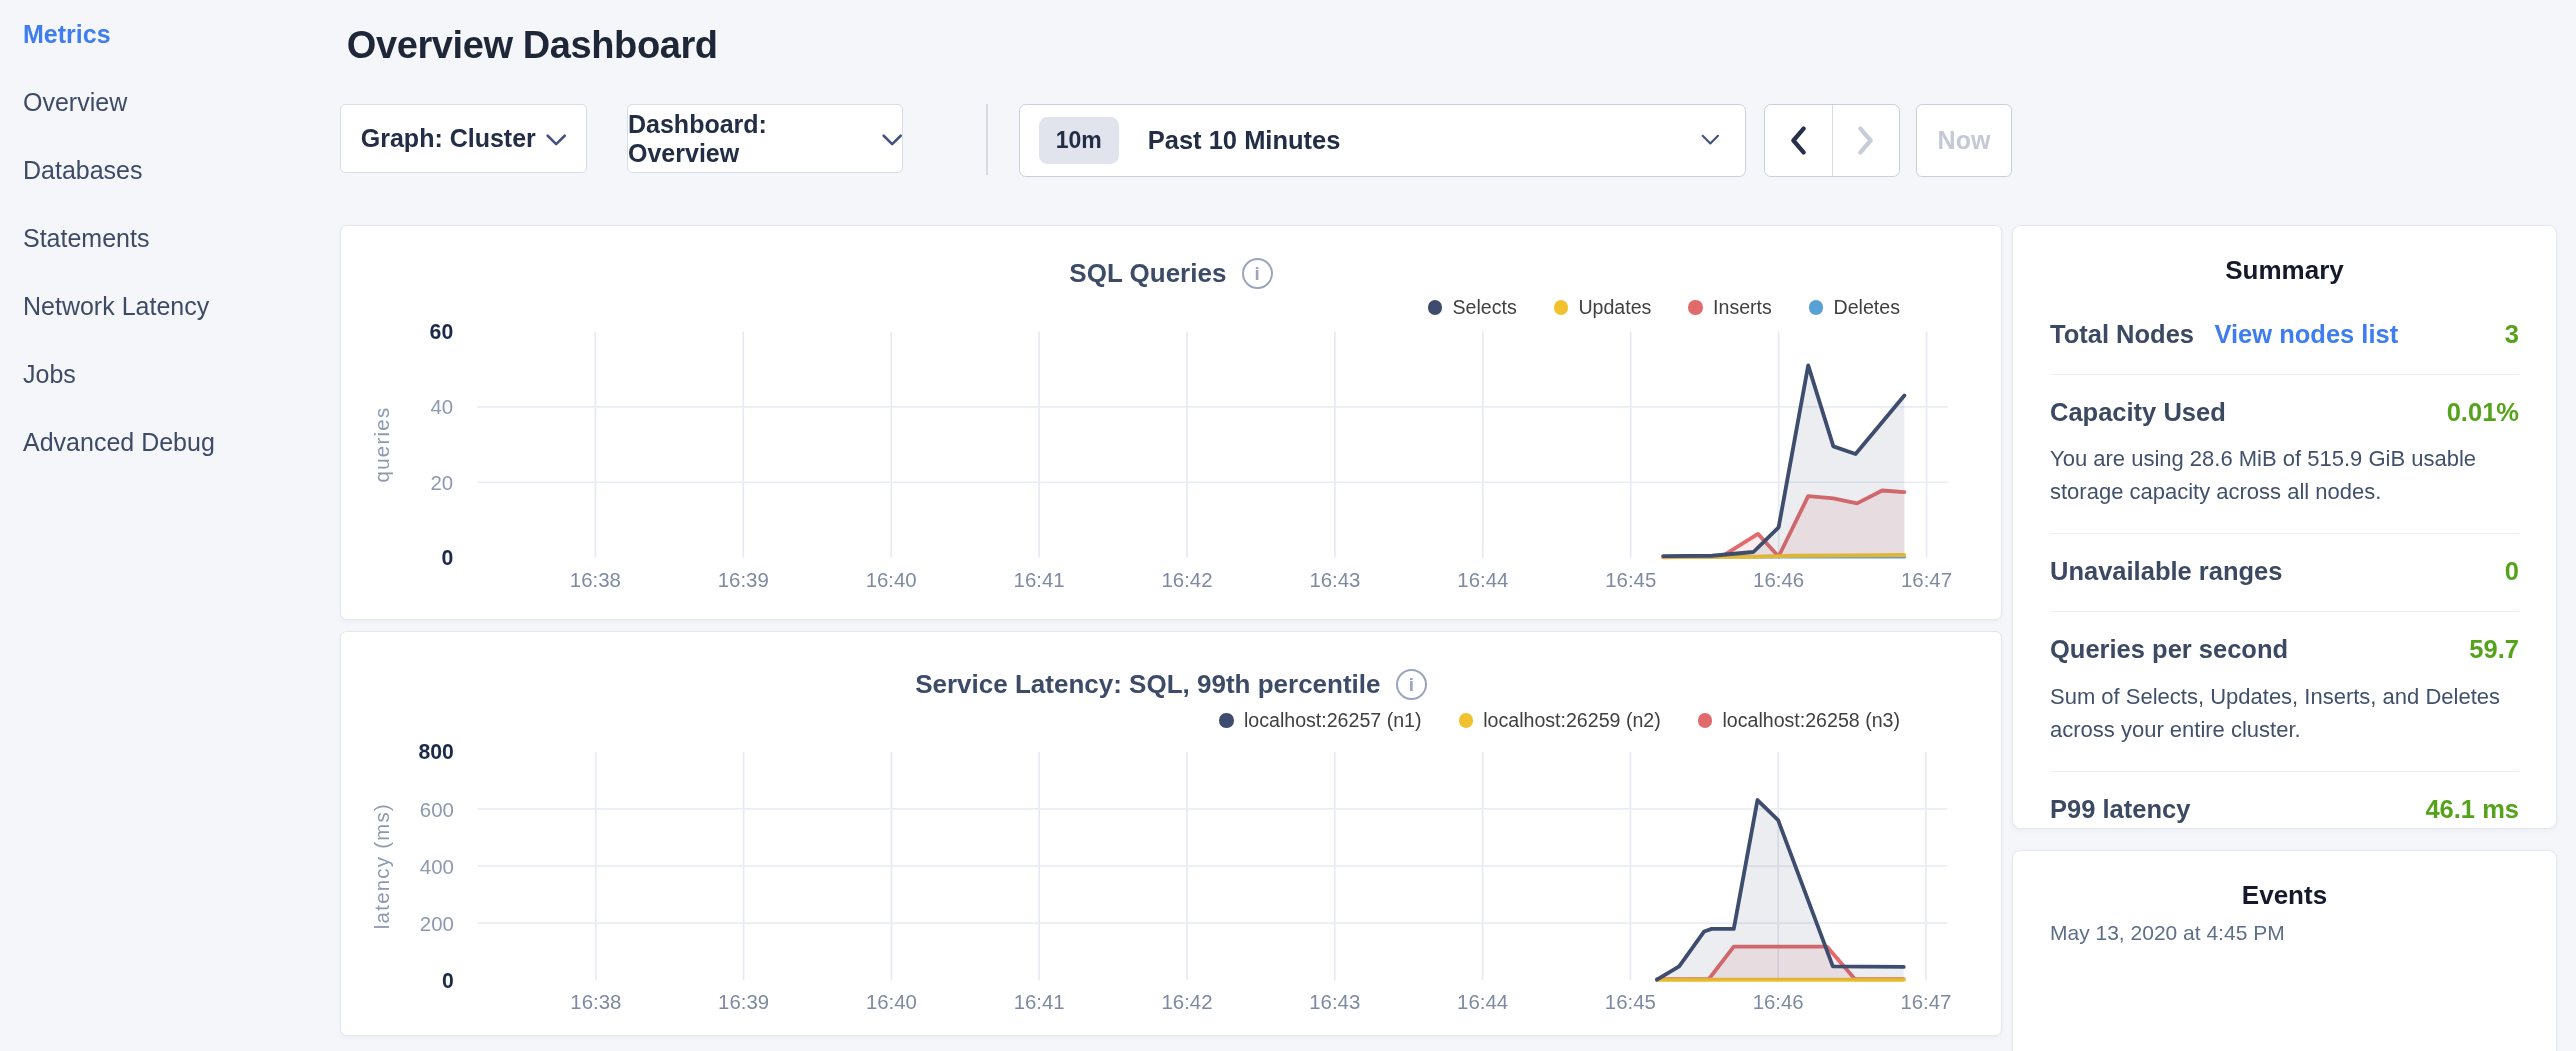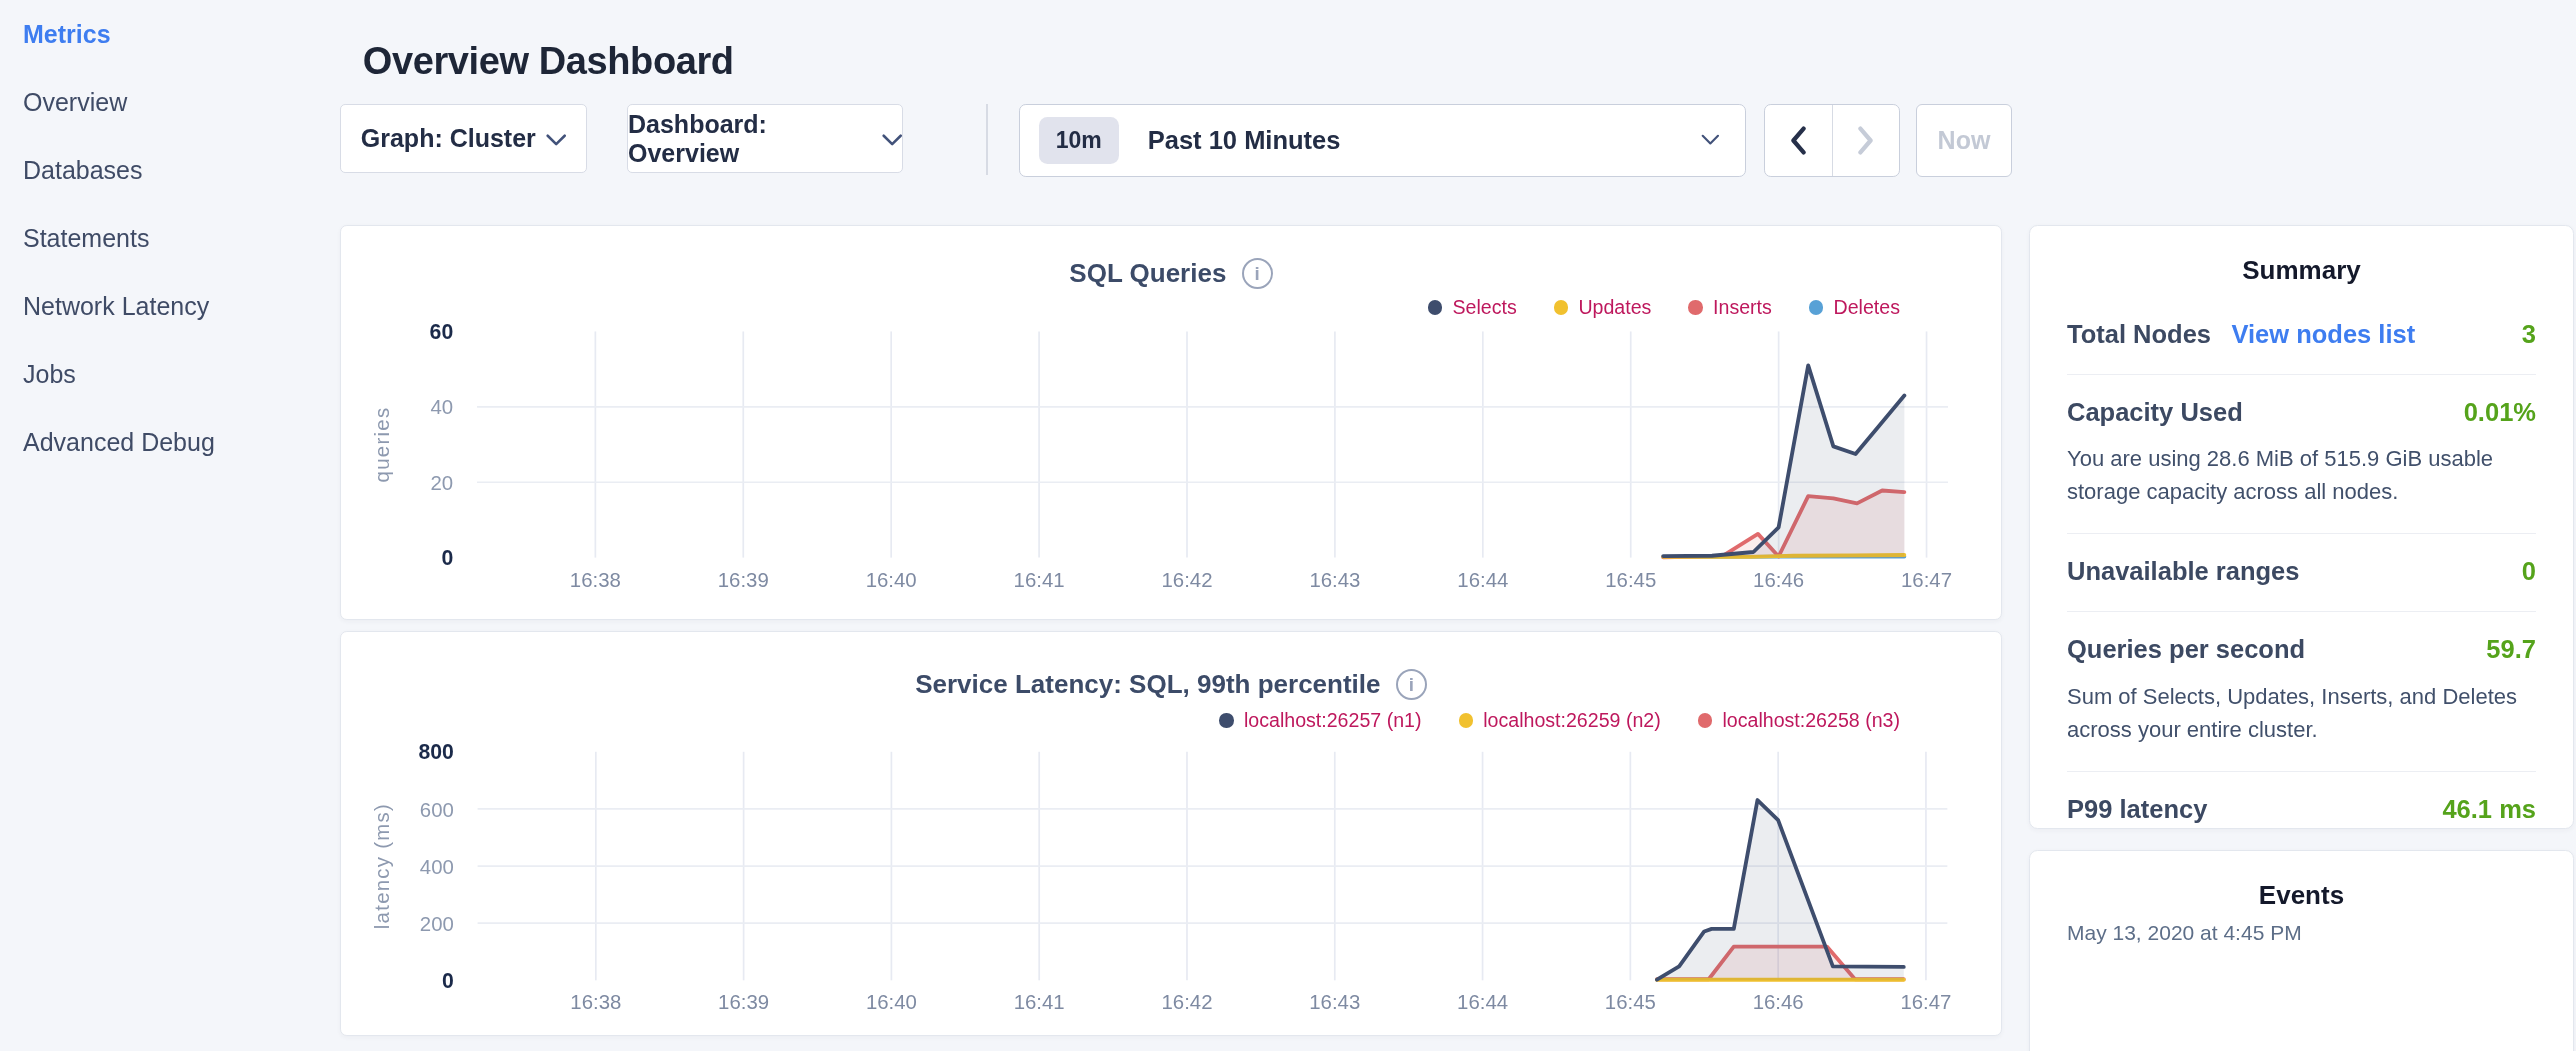--- a/index.html
+++ b/index.html
@@ -9,21 +9,21 @@
     font-family:"Liberation Sans", sans-serif;
     -webkit-font-smoothing:antialiased;
   }
   
   .sidebar{position:absolute;left:0;top:0;width:340px;height:1051px;}
   .nav-item{height:68px;display:flex;align-items:center;padding-left:23px;
     font-size:25px;color:#3f4b66;cursor:pointer;}
   .nav-item.active{color:#3e7df0;font-weight:700;}
   
   .main{position:absolute;left:340px;top:0;width:1662px;height:1051px;}
-  .page-title{position:absolute;left:6.8px;top:24px;margin:16px;
+  .page-title{position:absolute;left:6.8px;top:24px;margin:0;
     font-size:38px;font-weight:700;color:#1e2637;letter-spacing:-0.4px;}
   
   .toolbar{position:absolute;left:0;top:104px;width:1662px;height:77px;}
   .dropdown{position:absolute;top:0;height:69px;background:#fff;border:1.7px solid #d8dce6;
     border-radius:5.1px;display:flex;align-items:center;justify-content:center;gap:10px;
     font-size:25px;font-weight:700;color:#232d45;cursor:pointer;box-sizing:border-box;}
   .dd-graph{left:0;width:247px;}
   .dd-dashboard{left:287px;width:276px;}
   .chev{display:inline-block;}
   .toolbar-divider{position:absolute;left:646px;top:0;width:1.7px;height:71px;background:#d7dbe4;}
@@ -51,32 +51,32 @@
     justify-content:center;gap:15.3px;}
   #chart-card-0 .chart-title-row{top:32px;}
   #chart-card-1 .chart-title-row{top:37px;}
   .chart-title{font-size:26px;font-weight:700;color:#3c4b68;}
   .info-icon{width:31px;height:31px;border:2.6px solid #9aa4ba;border-radius:50%;
     display:flex;align-items:center;justify-content:center;font-size:18.7px;font-weight:700;
     color:#9aa4ba;cursor:pointer;box-sizing:border-box;}
   .legend{position:absolute;right:101px;display:flex;gap:37px;}
   #chart-card-0 .legend{top:70px;}
   #chart-card-1 .legend{top:77px;}
-  .legend-item{display:flex;align-items:center;gap:10.2px;font-size:19.6px;color:#be185d;}
+  .legend-item{display:flex;align-items:center;gap:10.2px;font-size:19.6px;color:#404040;}
   .legend-dot{width:14.5px;height:14.5px;border-radius:50%;}
   .chart-svg{position:absolute;left:0;top:0;}
   .chart-svg text{font-family:"Liberation Sans", sans-serif;}
   .tick-y{font-size:24px;fill:#8d99af;}
   .tick-y.bold{font-size:25px;font-weight:700;fill:#1b2a4a;}
   .tick-x{font-size:24px;fill:#7e8aa2;}
   .axis-label{font-size:24px;fill:#8d99af;letter-spacing:1.5px;}
   
   .right{position:absolute;left:2012px;top:0;width:545px;}
   .side-card{position:absolute;left:0;width:545px;background:#fff;border:1.7px solid #e3e7ee;
-    border-radius:8.5px;box-sizing:border-box;box-shadow:0 1.7px 4.3px rgba(40,50,70,0.04);margin-left:17px;}
+    border-radius:8.5px;box-sizing:border-box;box-shadow:0 1.7px 4.3px rgba(40,50,70,0.04);}
   #summary-card{top:225px;height:604px;}
   #events-card{top:850px;height:289px;}
   .side-card-title{padding-top:29px;text-align:center;font-size:26px;font-weight:700;color:#14192b;}
   .srow{margin:0 37px;padding:23px 0 25px;border-top:1.7px solid #eceef3;}
   .srow.first{border-top:none;margin-top:18.7px;padding-top:15.3px;}
   .srow-head{display:flex;align-items:baseline;}
   .srow-label{font-size:25.5px;font-weight:700;color:#3c4962;white-space:nowrap;}
   .srow-link{font-size:25.5px;font-weight:700;color:#3e7df0;margin-left:20.4px;cursor:pointer;
     text-decoration:none;white-space:nowrap;}
   .srow-value{margin-left:auto;font-size:25.5px;font-weight:700;color:#55a31b;white-space:nowrap;}

